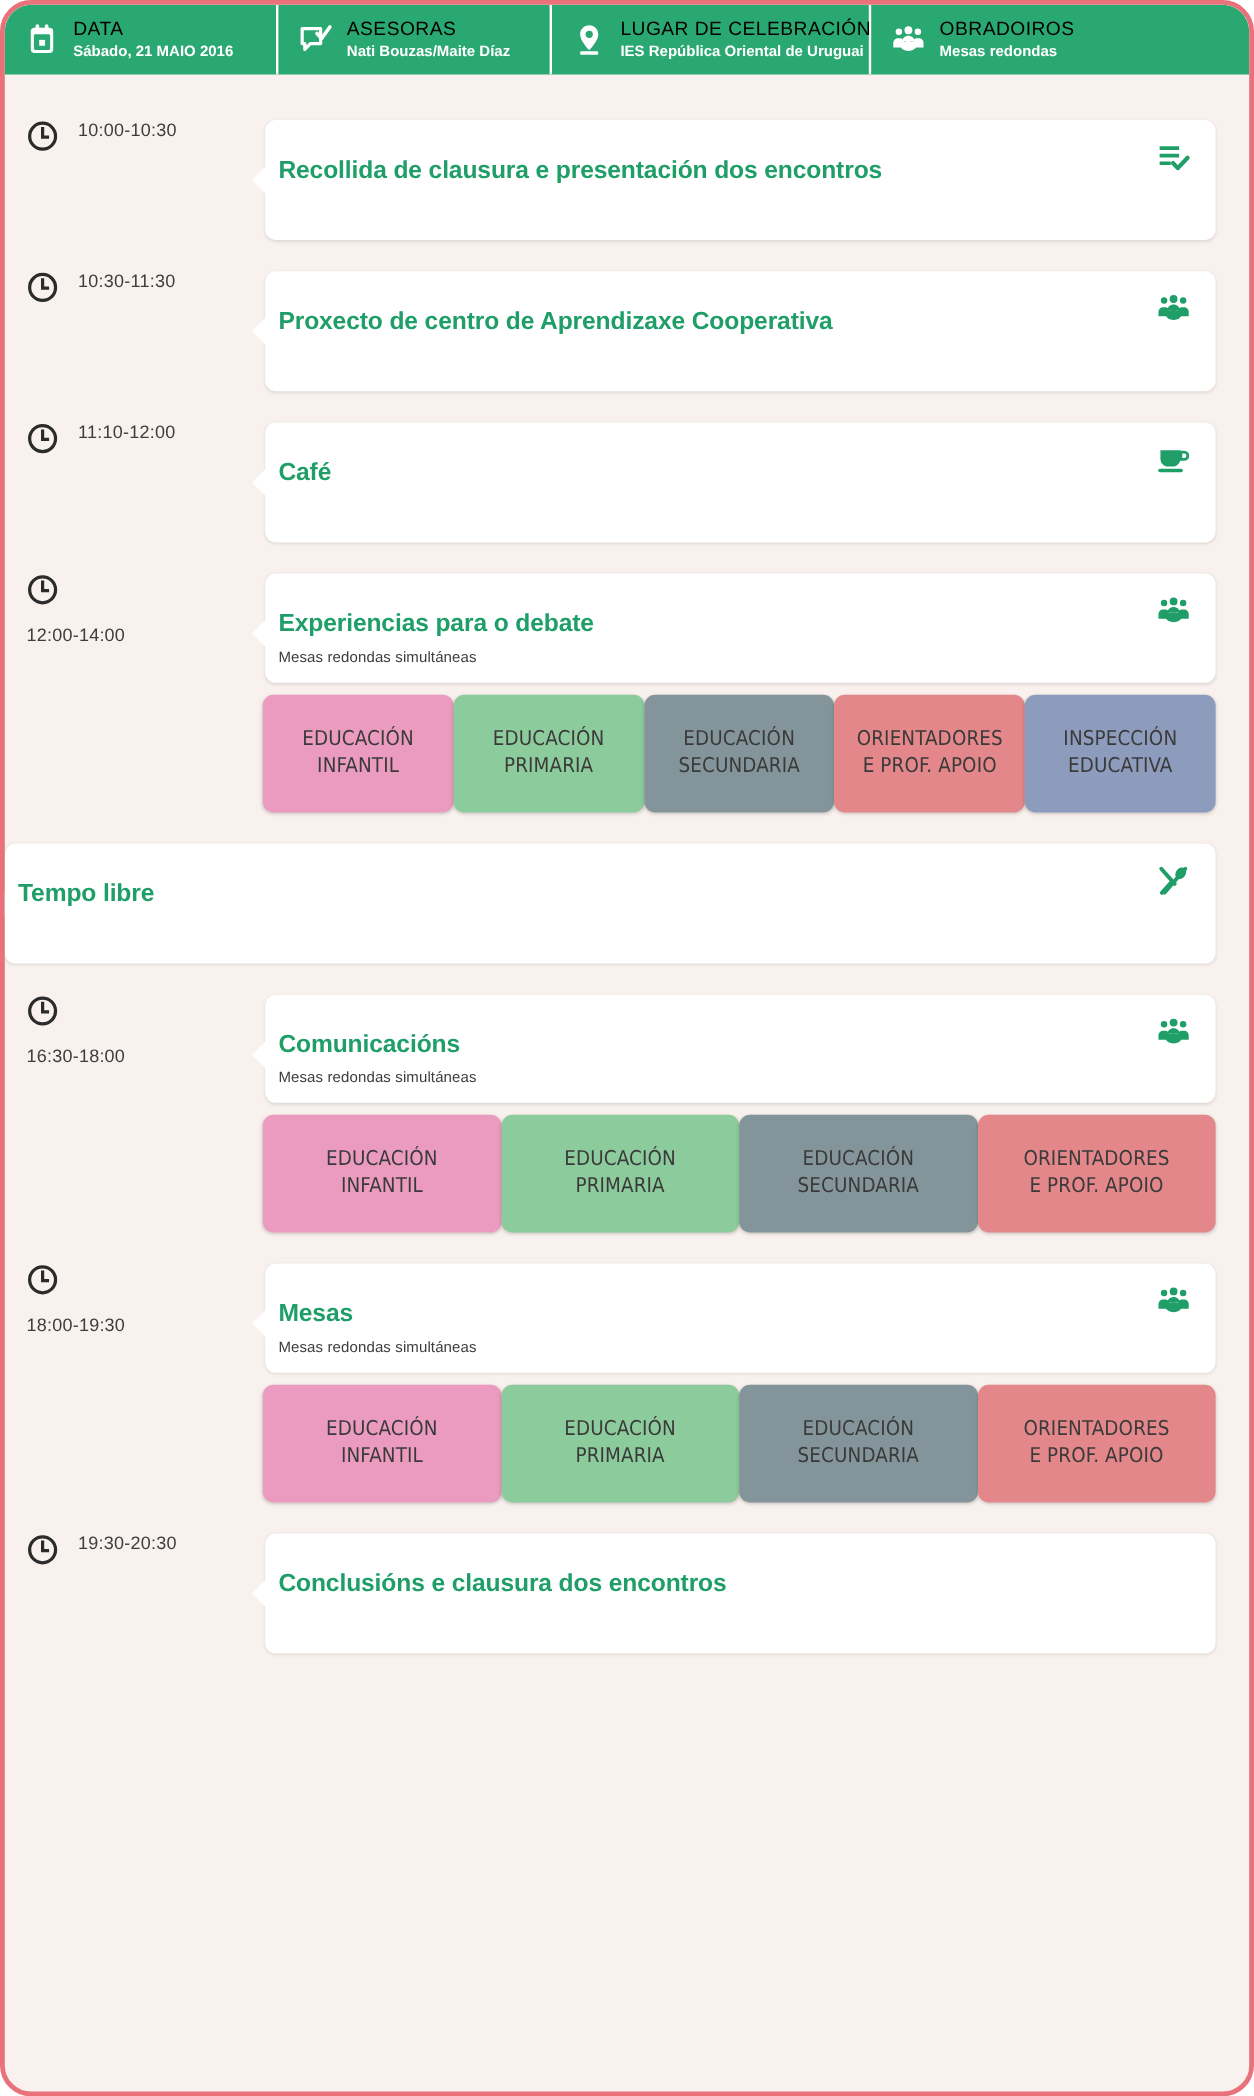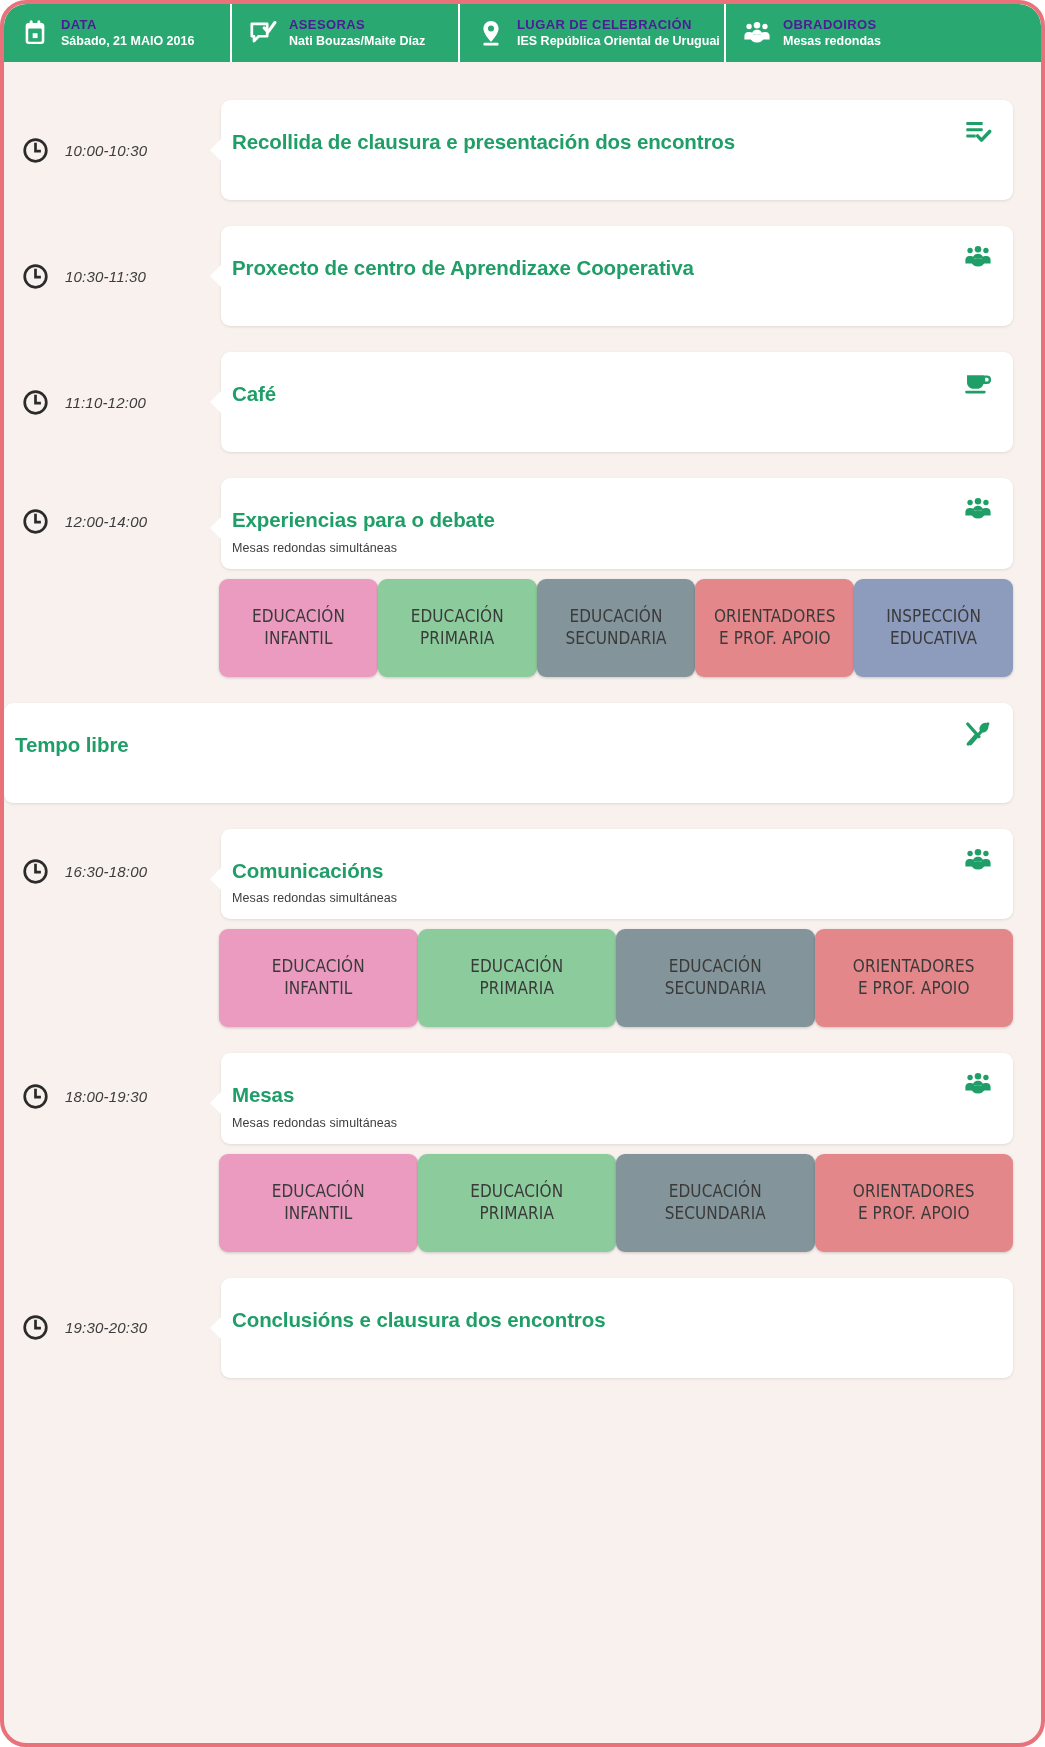--- a/index.html
+++ b/index.html
@@ -43,23 +43,23 @@
     flex: 0 0 auto;
     width: 30px;
     height: 32px;
     display: flex;
     align-items: center;
     justify-content: center;
   }
   .hcell-icon svg { display: block; }
   .hcell-text { display: flex; flex-direction: column; justify-content: center; line-height: 1.12; }
   .hcell-label {
-    font-size: 13px;
-    font-weight: bold;
-    color: #4c1d95;
+    font-size: 16px;
+    font-weight: normal;
+    color: #000000;
     letter-spacing: 0.4px;
     white-space: nowrap;
   }
   .hcell-value {
     font-size: 12.5px;
     font-weight: bold;
     color: #ffffff;
     white-space: nowrap;
     margin-top: 2px;
   }
@@ -81,25 +81,24 @@
   .row-main {
     position: relative;
     display: flex;
     align-items: flex-start;
   }
 
   .time-col {
     width: 217px;
     flex: 0 0 217px;
     display: flex;
-    align-items: center;
+    align-items: flex-start;
     gap: 16px;
     padding-left: 18px;
     height: 100px;
-    font-style: italic;
   }
   .clock-icon { flex: 0 0 auto; width: 27px; height: 27px; }
   .time-text {
     font-size: 15px;
     color: #3d3d3d;
     font-weight: normal;
     letter-spacing: 0.2px;
     white-space: nowrap;
   }
 
@@ -146,21 +145,20 @@
     height: 30px;
     display: flex;
     align-items: center;
     justify-content: center;
   }
 
   
   .tags {
     display: flex;
     margin: 10px 28px 0 215px;
-    justify-content: flex-end;
   }
   .tag {
     flex: 1 1 0;
     min-height: 98px;
     border-radius: 9px;
     display: flex;
     flex-direction: column;
     align-items: center;
     justify-content: center;
     text-align: center;
@@ -168,21 +166,21 @@
     font-size: 17px;
     line-height: 1.28;
     color: #3a3a3a;
     font-family: "DejaVu Sans Condensed", "Liberation Sans Narrow", "Liberation Sans", sans-serif;
     box-shadow: 0 1px 3px rgba(0,0,0,0.18);
     letter-spacing: 0.1px;
   }
   .tag span { display: block; white-space: nowrap; }
 
   .row.with-tags .card { min-height: 86px; padding-bottom: 14px; }
-  .row.with-tags .time-col { height: 86px; }
+  .row.with-tags .time-col { height: 86px; flex-direction: column; }
 </style>
 </head>
 <body>
 
 <div class="page">
 
   <div class="header" id="header">
       <div class="hcell c0">
         <span class="hcell-icon">
           <svg width="28" height="28" viewBox="0 0 24 24" fill="none">

